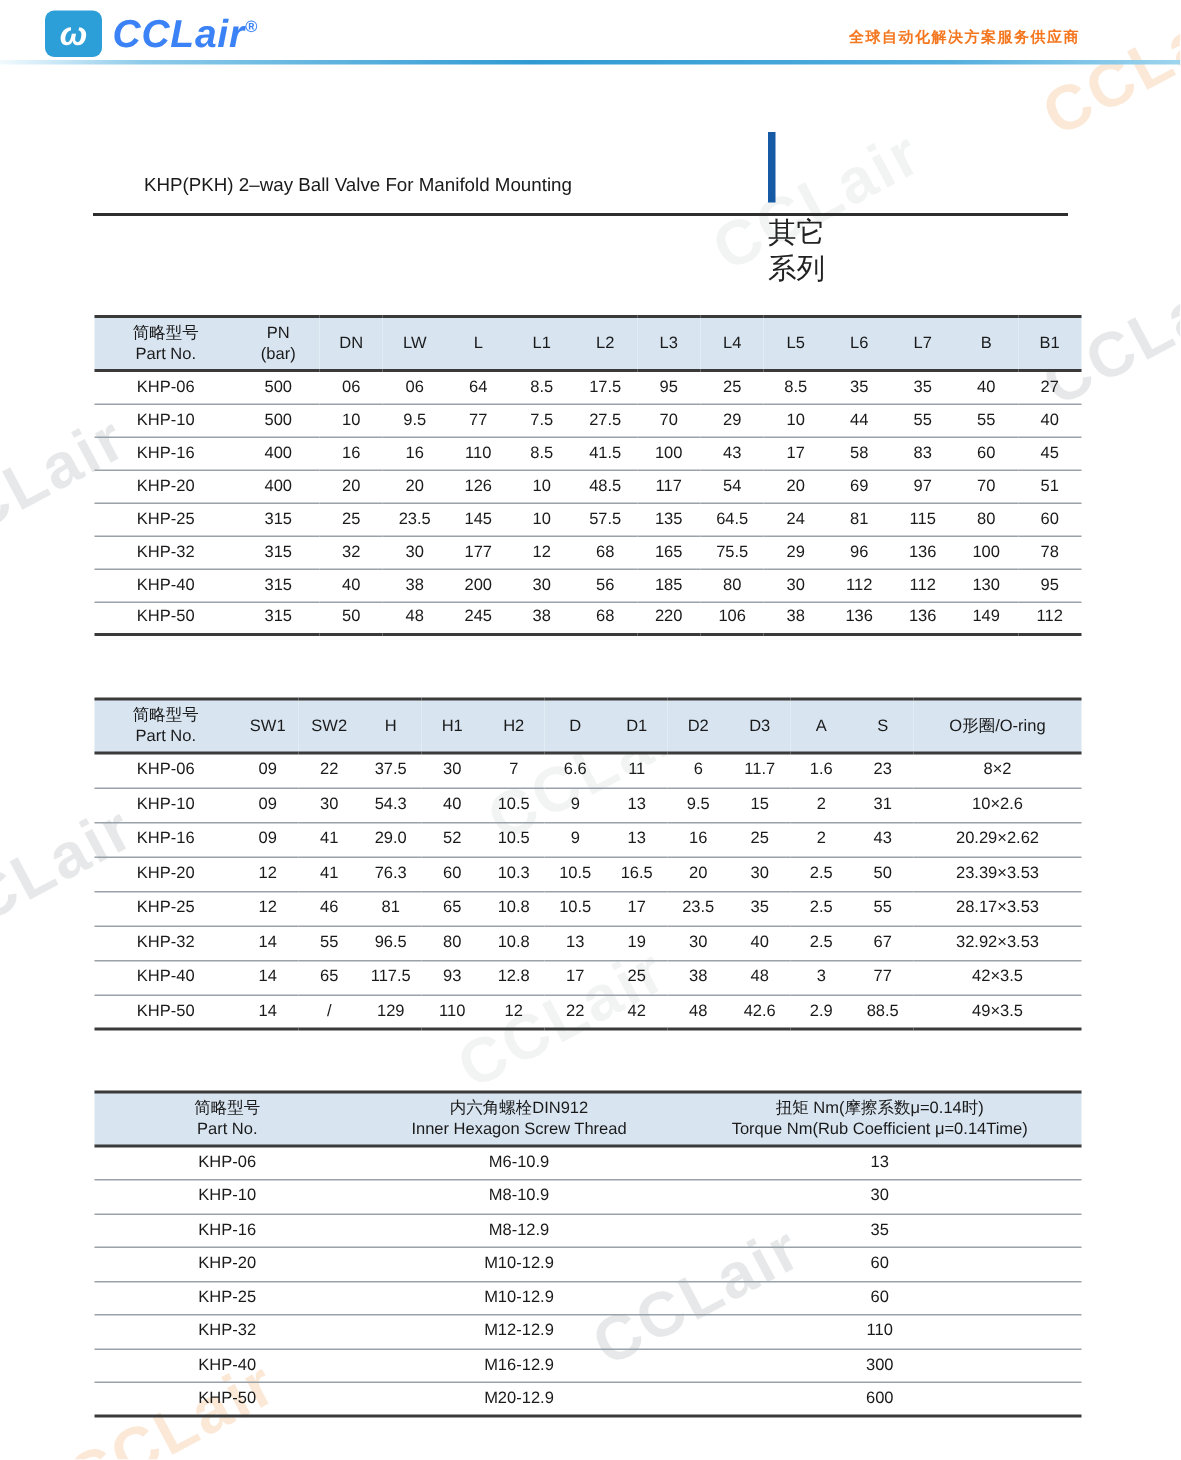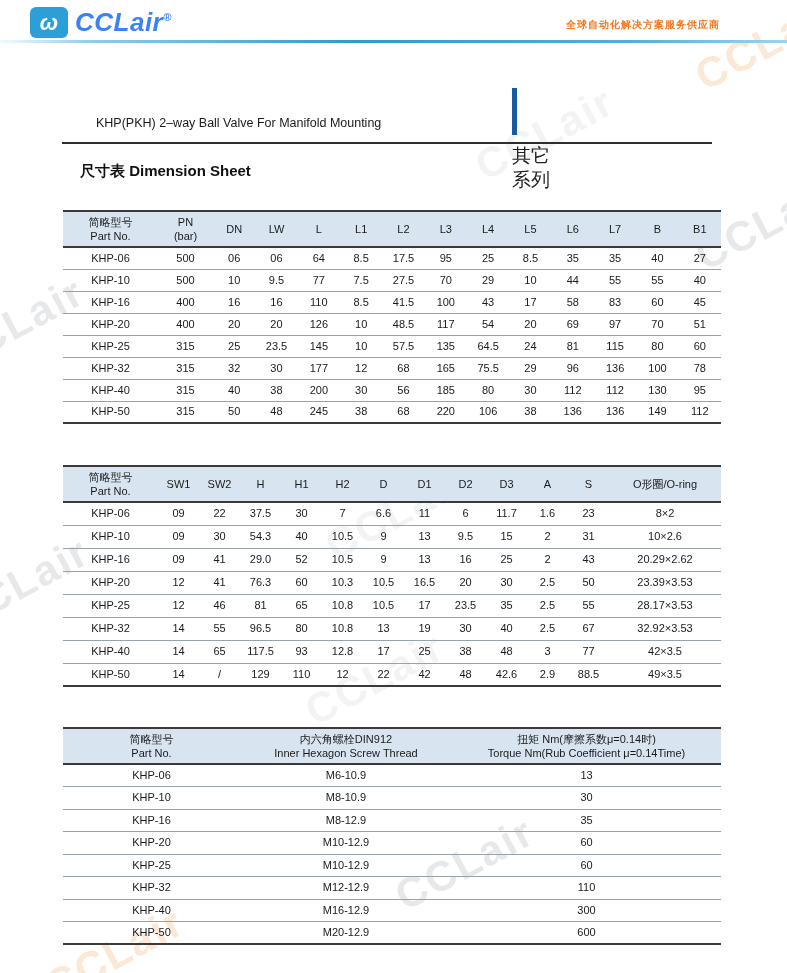--- a/index.html
+++ b/index.html
@@ -159,21 +159,20 @@
   <div class="title-en">KHP(PKH) 2–way Ball Valve For Manifold Mounting</div>
   <div class="side-tab">
     <div class="side-tab-bar"></div>
     <div class="side-tab-text">
       <div>其它</div>
       <div>系列</div>
     </div>
   </div>
   <div class="title-rule"></div>
 
-  <div class="section-heading">尺寸表 Dimension Sheet</div>
 
   <table id="table1" class="dim">
       <thead>
         <tr>
           <th>简略型号<br>Part No.</th>
           <th>PN<br>(bar)</th>
           <th>DN</th>
           <th>LW</th>
           <th>L</th>
           <th>L1</th>

